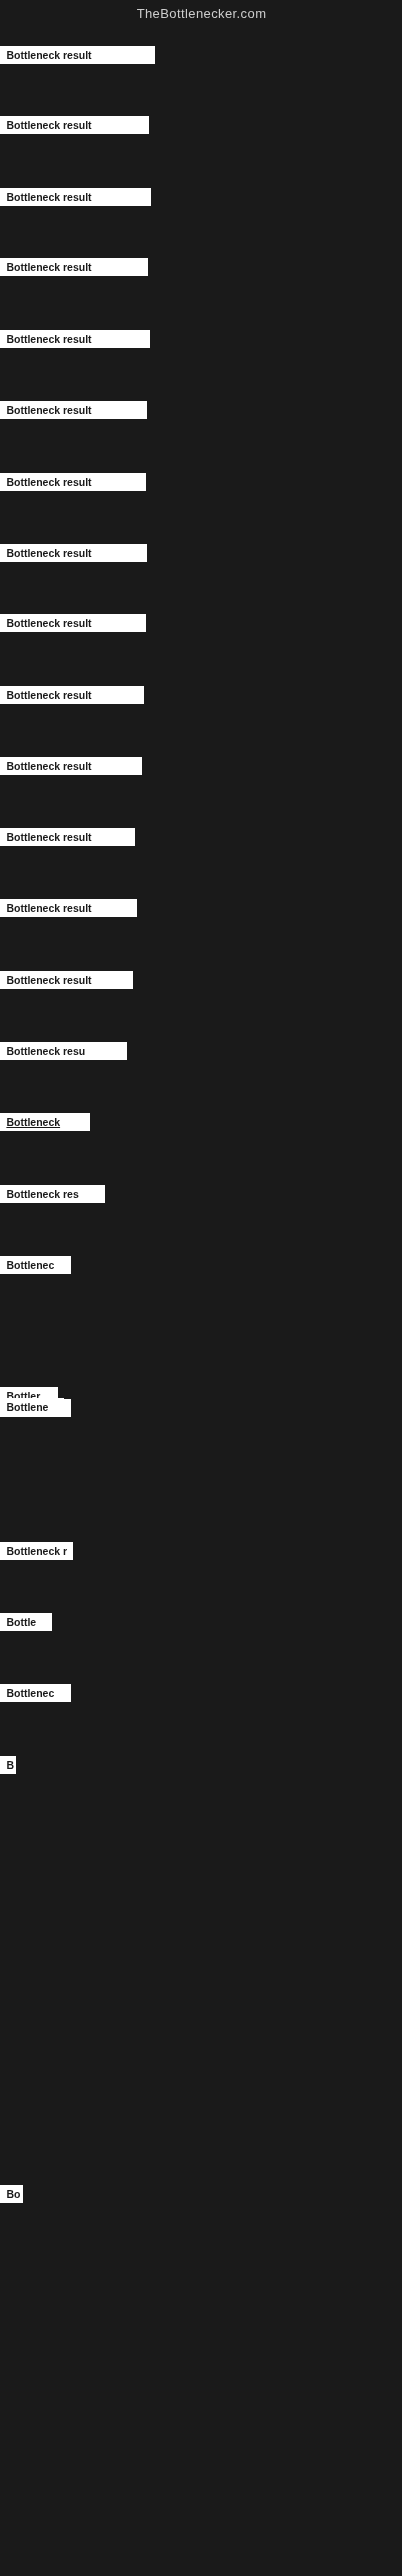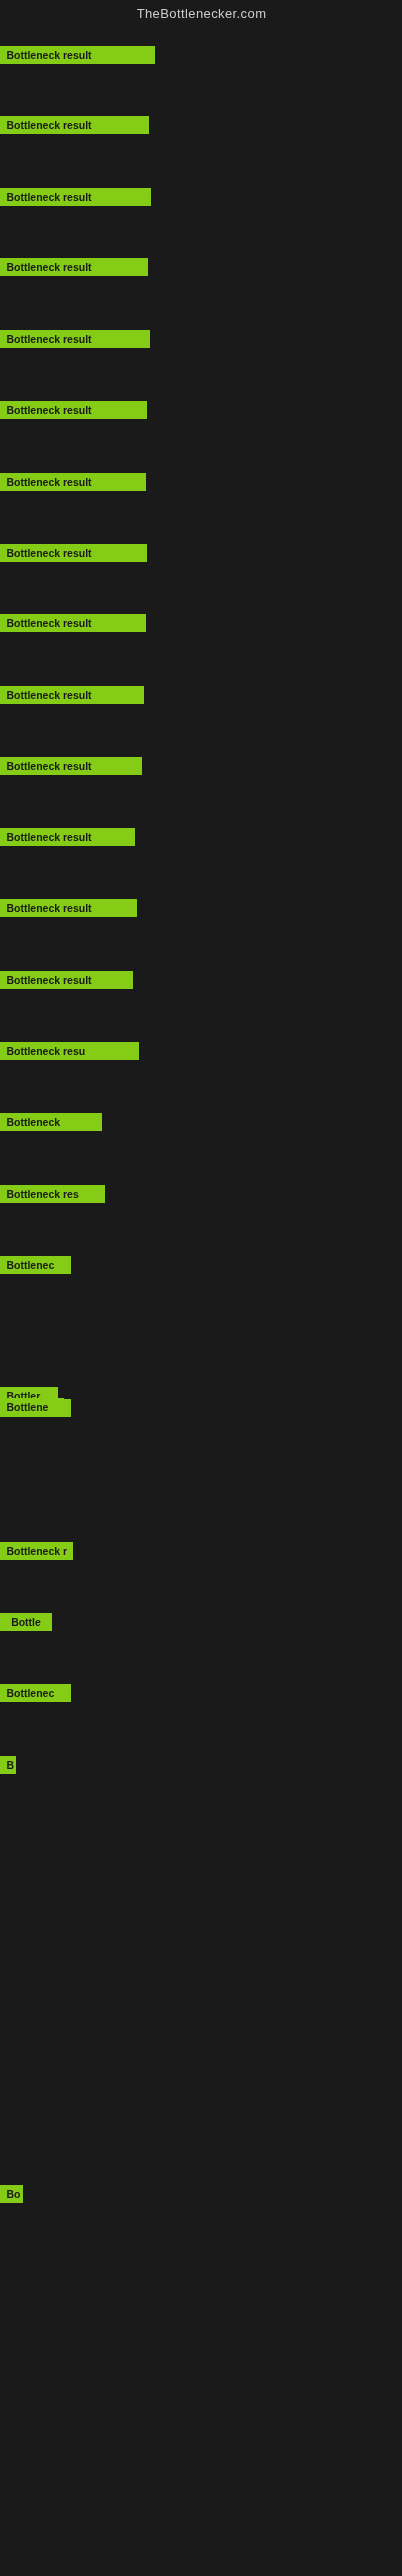--- a/index.html
+++ b/index.html
@@ -17,21 +17,21 @@
     .site-title {
       text-align: center;
       color: #cccccc;
       font-size: 13px;
       padding: 6.4px 0 3.2px 0;
       letter-spacing: 0.4px;
     }
     .bottleneck-item {
       position: absolute;
       left: 0;
-      background-color: #84cc16;
+      background-color: #ffffff;
       color: #1a1a1a;
       font-size: 10.5px;
       font-weight: bold;
       padding: 3.2px 6.4px;
       white-space: nowrap;
       overflow: hidden;
     }
   </style>
 </head>
 <body>
@@ -47,25 +47,25 @@
 <div class="bottleneck-item" style="top: 330px; width: 150px;">Bottleneck result</div>
 <div class="bottleneck-item" style="top: 401px; width: 147px;">Bottleneck result</div>
 <div class="bottleneck-item" style="top: 473px; width: 146px;">Bottleneck result</div>
 <div class="bottleneck-item" style="top: 544px; width: 147px;">Bottleneck result</div>
 <div class="bottleneck-item" style="top: 614px; width: 146px;">Bottleneck result</div>
 <div class="bottleneck-item" style="top: 686px; width: 144px;">Bottleneck result</div>
 <div class="bottleneck-item" style="top: 757px; width: 142px;">Bottleneck result</div>
 <div class="bottleneck-item" style="top: 828px; width: 135px;">Bottleneck result</div>
 <div class="bottleneck-item" style="top: 899px; width: 137px;">Bottleneck result</div>
 <div class="bottleneck-item" style="top: 971px; width: 133px;">Bottleneck result</div>
-<div class="bottleneck-item" style="top: 1042px; width: 139px;">Bottleneck resu</div>
-<div class="bottleneck-item" style="top: 1113px; width: 102px;">Bottleneck</div>
+<div class="bottleneck-item" style="top: 1042px; width: 127px;">Bottleneck resu</div>
+<div class="bottleneck-item" style="top: 1113px; width: 90px; text-decoration: underline;">Bottleneck</div>
 <div class="bottleneck-item" style="top: 1185px; width: 105px;">Bottleneck res</div>
 <div class="bottleneck-item" style="top: 1256px; width: 71px;">Bottlenec</div>
 <div class="bottleneck-item" style="top: 1387px; width: 58px;">Bottler</div>
 <div class="bottleneck-item" style="top: 1399px; width: 71px;">Bottlenec</div>
 <div class="bottleneck-item" style="top: 1398px; width: 64px;">Bottlene</div>
 <div class="bottleneck-item" style="top: 1542px; width: 73px;">Bottleneck r</div>
-<div class="bottleneck-item" style="top: 1613px; width: 52px; text-align: center;">Bottle</div>
+<div class="bottleneck-item" style="top: 1613px; width: 52px;">Bottle</div>
 <div class="bottleneck-item" style="top: 1684px; width: 71px;">Bottlenec</div>
 <div class="bottleneck-item" style="top: 1756px; width: 16px;">B</div>
 <div class="bottleneck-item" style="top: 2185px; width: 22.5px;">Bo</div>
 
 
 </body></html>

